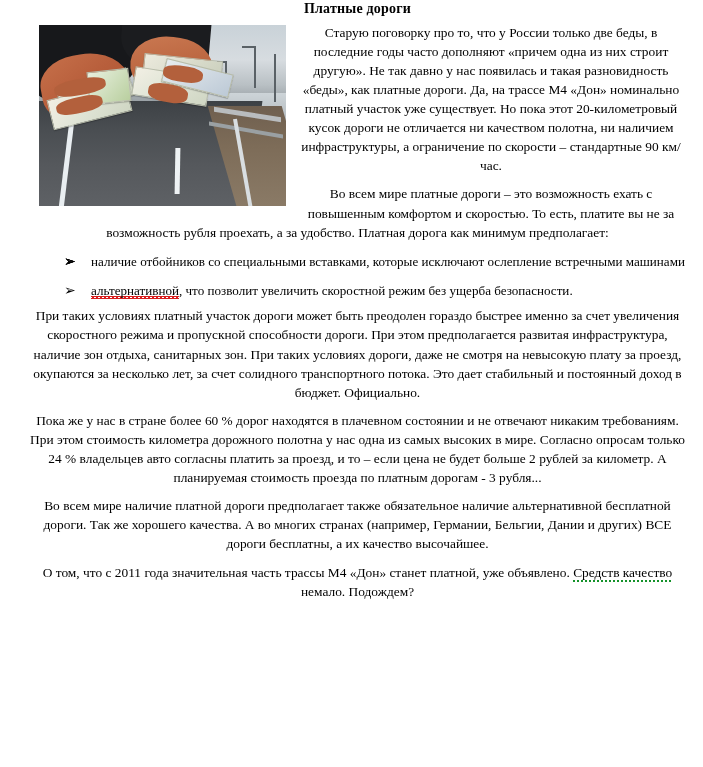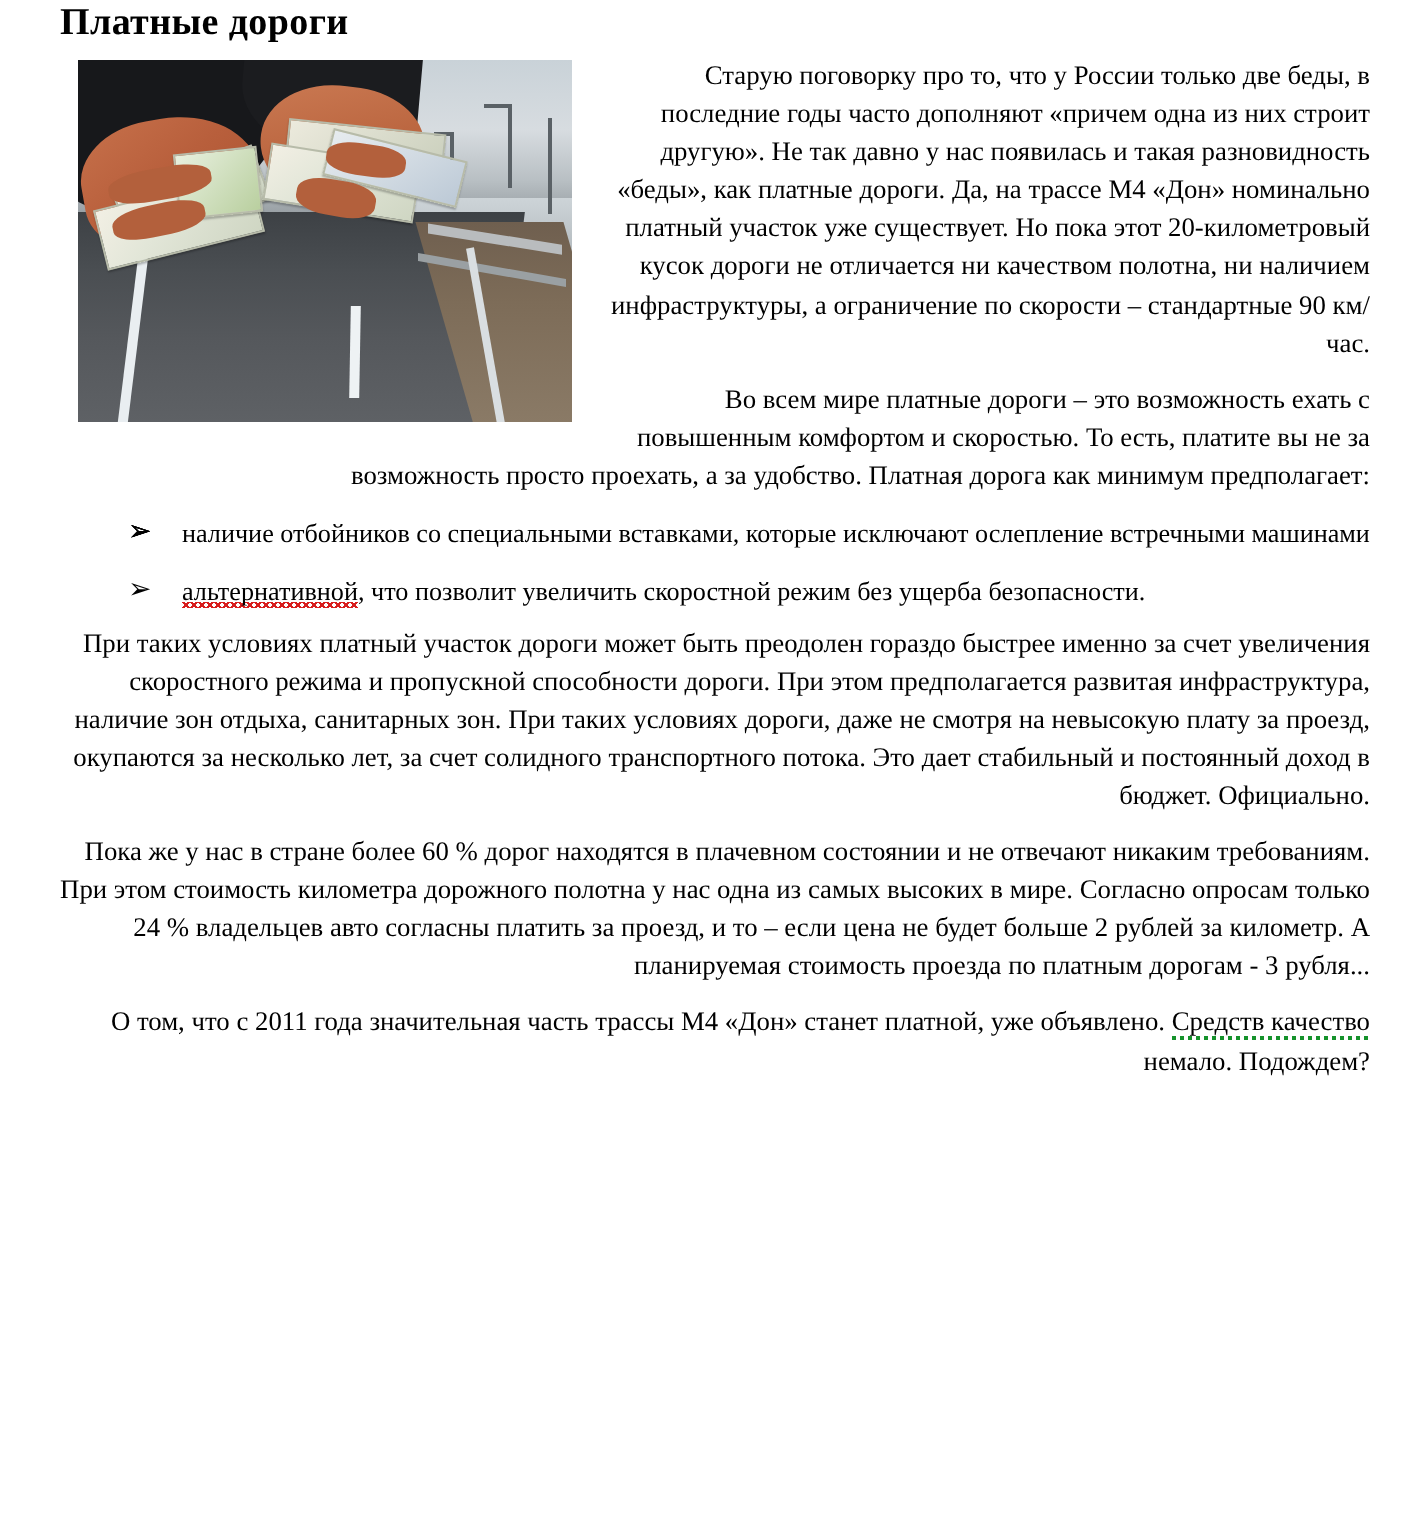--- a/index.html
+++ b/index.html
@@ -18,21 +18,22 @@
   .page {
     position: relative;
     width: 703px;
     height: 767px;
     box-sizing: border-box;
     padding: 0 18px 0 30px;
   }
 
   
   .doc-title {
-    font-size: 19px;
+    text-align: center;
+    font-size: 14px;
     font-weight: bold;
     line-height: 1.05;
     margin: 2px 0 6px 0;
     letter-spacing: 0.2px;
     font-family: "Liberation Serif", "DejaVu Serif", serif;
   }
 
   
   .photo-wrap {
     float: left;
@@ -185,21 +186,21 @@
   .ph-note.n5 { left: 42%; top: 18%; width: 31%; height: 14%; transform: rotate(6deg);
                 background: linear-gradient(135deg,#eceadd,#c7cdba); }
   .ph-note.n6 { left: 50%; top: 23%; width: 27%; height: 12%; transform: rotate(14deg);
                 background: linear-gradient(135deg,#e7ecef,#bcc9d6); }
 
   
   p.body {
     font-size: 13.4px;
     line-height: 1.425;
     margin: 0 0 9px 0;
-    text-align: right;
+    text-align: center;
     font-family: "Liberation Serif", "DejaVu Serif", serif;
   }
   p.body.first { margin-top: 0; }
   p.tight { margin-bottom: 8px; }
 
   
   ul.feature-list {
     list-style: none;
     margin: 4px 0 6px 0;
     padding: 0 0 0 31px;
@@ -280,21 +281,21 @@
       <div class="ph-note n6"></div>
       <div class="ph-finger f2"></div>
       <div class="ph-finger f1"></div>
       <div class="ph-finger f4"></div>
       <div class="ph-finger f3"></div>
     </div>
   </div>
 
   <p class="body first">Старую поговорку про то, что у России только две беды, в последние годы часто дополняют «причем одна из них строит другую». Не так давно у нас появилась и такая разновидность «беды», как платные дороги. Да, на трассе М4 «Дон» номинально платный участок уже существует. Но пока этот 20-километровый кусок дороги не отличается ни качеством полотна, ни наличием инфраструктуры, а ограничение по скорости – стандартные 90 км/час.</p>
 
-  <p class="body tight">Во всем мире платные дороги – это возможность ехать с повышенным комфортом и скоростью. То есть, платите вы не за возможность просто проехать, а за удобство. Платная дорога как минимум предполагает:</p>
+  <p class="body tight">Во всем мире платные дороги – это возможность ехать с повышенным комфортом и скоростью. То есть, платите вы не за возможность рубля проехать, а за удобство. Платная дорога как минимум предполагает:</p>
 
   <div class="clearfix"></div>
 
   <ul class="feature-list">
     <li>
       <span class="bullet-marker">➢</span>
     </li>
     <li>
       <span class="bullet-marker">➢</span>
     </li>
@@ -308,16 +309,17 @@
     <li>
       <span class="bullet-marker">➢</span>
       <span class="spell-error">альтернативной</span><span>, что позволит увеличить скоростной режим без ущерба безопасности.</span>
     </li>
   </ul>
 
   <p class="body">При таких условиях платный участок дороги может быть преодолен гораздо быстрее именно за счет увеличения скоростного режима и пропускной способности дороги. При этом предполагается развитая инфраструктура, наличие зон отдыха, санитарных зон. При таких условиях дороги, даже не смотря на невысокую плату за проезд, окупаются за несколько лет, за счет солидного транспортного потока. Это дает стабильный и постоянный доход в бюджет. Официально.</p>
 
   <p class="body">Пока же у нас в стране более 60 % дорог находятся в плачевном состоянии и не отвечают никаким требованиям. При этом стоимость километра дорожного полотна у нас одна из самых высоких в мире. Согласно опросам только 24 % владельцев авто согласны платить за проезд, и то – если цена не будет больше 2 рублей за километр.  А планируемая стоимость проезда по платным дорогам - 3 рубля...</p>
 
+  <p class="body">Во всем мире наличие платной дороги предполагает также обязательное наличие альтернативной бесплатной дороги. Так же хорошего качества. А во многих странах (например, Германии, Бельгии, Дании и других) ВСЕ дороги бесплатны, а их качество высочайшее.</p>
 
   <p class="body"><span>О том, что с 2011 года значительная часть трассы М4 «Дон» станет платной, уже объявлено. </span><span class="grammar-mark">Средств качество</span><span> немало. Подождем?</span></p>
 
 </div>
 
 </body></html>

